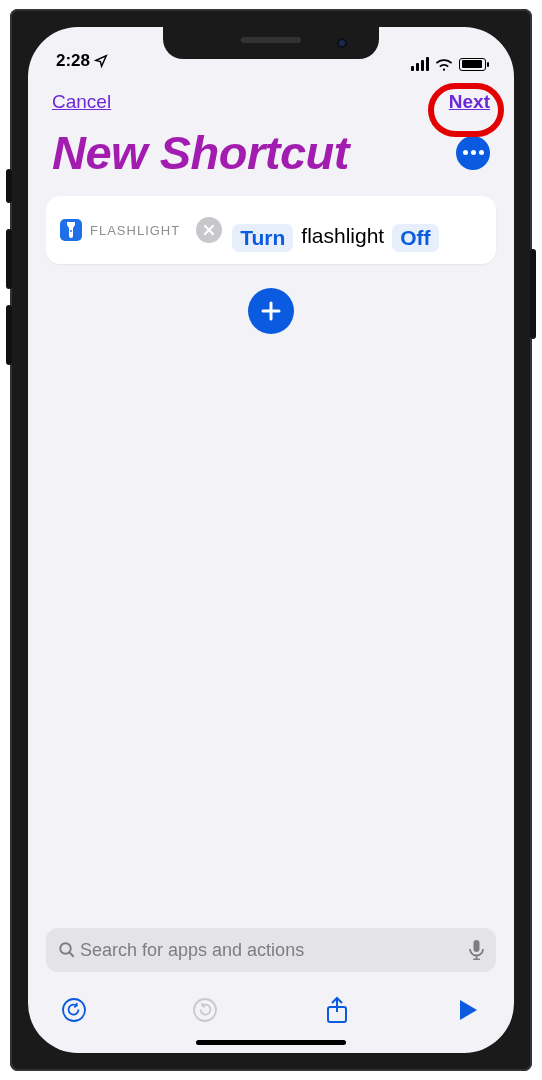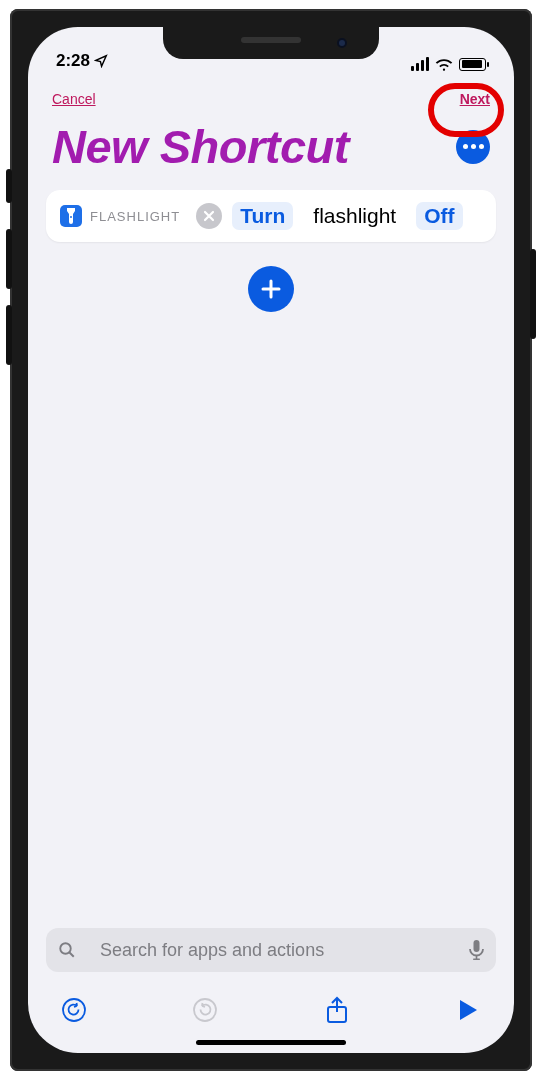--- a/index.html
+++ b/index.html
@@ -75,21 +75,21 @@
   .sig-bars span:nth-child(4){height:14px}
   .wifi-svg { width:18px; height:14px; }
   .battery { width:27px; height:13px; border:1.5px solid #000; border-radius:3px; position:relative; }
   .battery::after{ content:""; position:absolute; right:-4px; top:3px; width:2.5px; height:5px; background:#000; border-radius:1px;}
   .battery .fill{ position:absolute; left:1.5px; top:1.5px; bottom:1.5px; width:80%; background:#000; border-radius:1px;}
   
   .navrow {
     display:flex; justify-content:space-between; align-items:center;
     padding: 16px 24px 8px;
   }
-  .navrow a { font-size: 14px; color:#be185d; text-decoration: underline; }
+  .navrow a { font-size: 19px; color:#6d28d9; text-decoration: underline; }
   .next-ring {
     position:absolute; right:10px; top:56px;
     width:76px; height:54px;
     border:6px solid #e30000; border-radius:30px;
     pointer-events:none;
   }
   
   .titlerow { display:flex; justify-content:space-between; align-items:center; padding: 4px 24px 16px;}
   .titlerow h1 { font-size: 47px; font-weight: 800; letter-spacing:-0.5px; color:#a21caf;font-style:italic;}
   .more-btn {
@@ -108,35 +108,35 @@
     display:flex; flex-direction:row; gap:10px;
   }
   .card-head { display:flex; align-items:center; gap:8px; }
   .app-icon {
     width:22px; height:22px; border-radius:5px; background:#1e6fe8;
     display:flex; align-items:center; justify-content:center;
   }
   .card-head .label { font-size:13px; letter-spacing:1px; color:#8e8e93; text-transform:uppercase; font-weight:500;}
   .card-head .spacer{ flex:1; }
   .close-x { width:26px; height:26px; border-radius:50%; background:#c7c7cc; display:flex; align-items:center; justify-content:center;}
-  .action-body { display:flex; align-items:center; gap:20px; font-size:21px; font-weight:500; color:#000;}
+  .action-body { display:flex; align-items:flex-start; gap:8px; font-size:21px; font-weight:500; color:#000;margin-top:16px;}
   .chip {
     background:#e7effc; color:#0a5be0; font-weight:600;
     padding:2px 8px; border-radius:7px; font-size:21px;
   }
   .add-action {
     align-self:center; margin-top:24px;
     width:46px; height:46px; border-radius:50%; background:#0a5be0;
     display:flex; align-items:center; justify-content:center;
   }
   
   .search-wrap { padding: 8px 18px; }
   .search {
     background:#e3e3e8; border-radius:12px; height:44px;
-    display:flex; align-items:center; padding:0 12px; gap:24px;
+    display:flex; align-items:center; padding:0 12px; gap:4px;
   }
   .search input {
     flex:1; border:none; background:transparent; font-size:18px; color:#000;
     outline:none;
   }
   .search input::placeholder{ color:#7d7d82;}
   
   .toolbar {
     height:60px; display:flex; align-items:center; justify-content:space-between;
     padding:0 30px;

